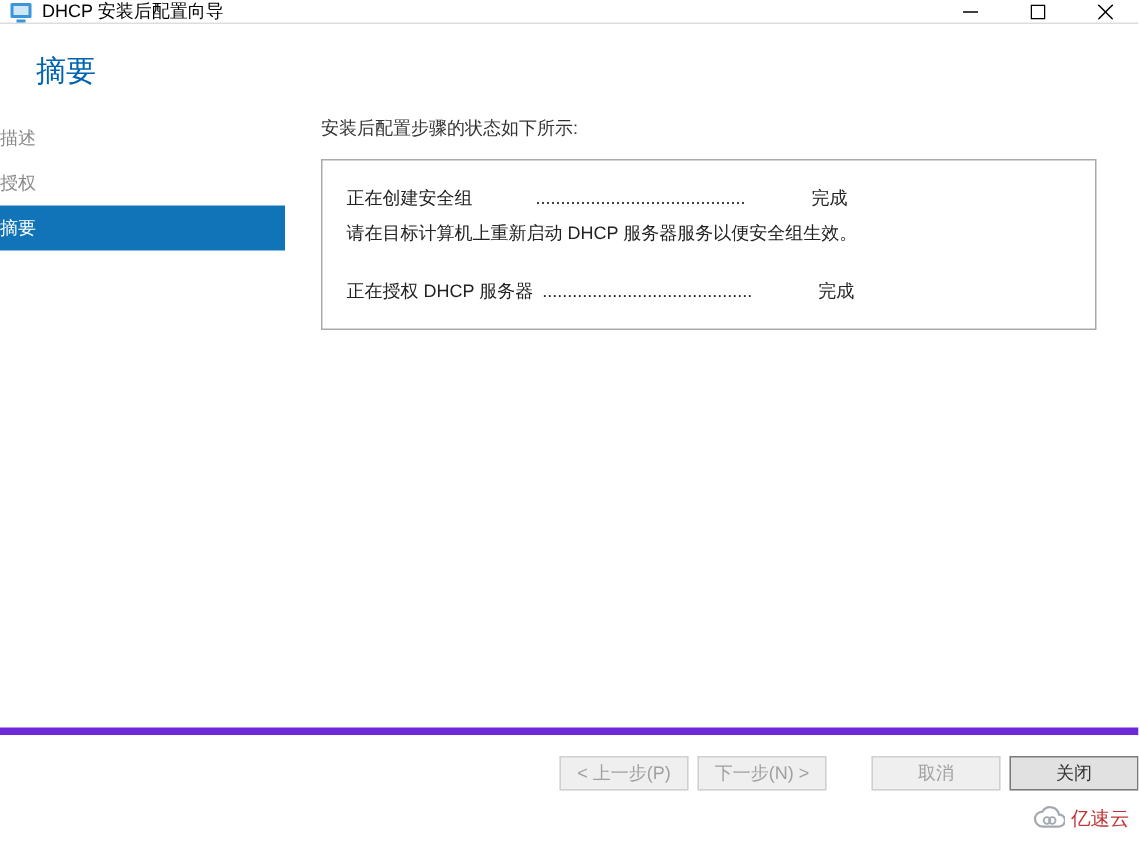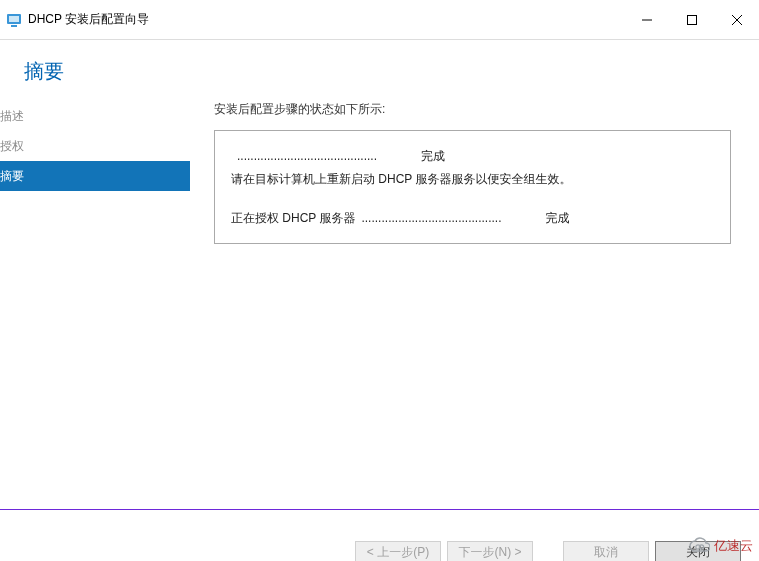--- a/index.html
+++ b/index.html
@@ -1,18 +1,18 @@
 <!DOCTYPE html>
 <html><head>
   <meta charset="utf-8">
   <style>
     * { margin: 0; padding: 0; box-sizing: border-box; }
     html, body { width: 759px; height: 561px; font-family: "Microsoft YaHei", "Segoe UI", sans-serif; font-size: 12px; background: #fff; overflow: hidden; }
 
-    .titlebar { height: 40px; display: flex; align-items: center; border-bottom: 1px solid #ddd; }
+    .titlebar { height: 16px; display: flex; align-items: center; border-bottom: 1px solid #ddd; }
     .titlebar-icon { width: 16px; height: 16px; margin: 0 6px; }
     .titlebar-title { flex: 1; font-size: 12px; color: #000; }
     .win-btn { width: 45px; height: 30px; display: flex; align-items: center; justify-content: center; color: #000; }
     .win-btn svg { display: block; }
 
     .header { padding: 18px 24px 10px 24px; }
     .header-title { font-size: 20px; color: #0063b1; font-weight: 400; }
 
     .body { display: flex; height: 414px; }
 
@@ -24,21 +24,21 @@
     .intro-line { font-size: 12px; color: #333; margin-bottom: 12px; }
     .summary-box { border: 1px solid #aaa; padding: 14px 16px; font-size: 12px; color: #222; line-height: 1.9; min-height: 110px; }
     .row { display: flex; white-space: nowrap; }
     .row .lbl { min-width: 120px; }
     .row .dots { flex: 0 0 auto; letter-spacing: 0; color: #222; padding: 0 6px; }
     .row .status { padding-left: 4px; margin-left: 34px; }
     .info-line { }
 
     .spacer16 { height: 16px; }
 
-    .button-bar { height: 55px; border-top: 1px solid #6d28d9; display: flex; align-items: flex-end; justify-content: flex-end; padding-right: 18px; gap: 6px; }
+    .button-bar { height: 55px; border-top: 5px solid #6d28d9; display: flex; align-items: center; justify-content: flex-end; gap: 6px; }
     .btn { min-width: 86px; height: 23px; border: 1px solid #adadad; background: #e1e1e1; font-size: 12px; color: #333; padding: 0 10px; display: inline-flex; align-items: center; justify-content: center; cursor: pointer; }
     .btn.disabled { color: #a0a0a0; background: #efefef; border-color: #d0d0d0; cursor: default; }
     .btn.primary { border: 1px solid #7a7a7a; background: #e1e1e1; }
     .btn-gap { width: 18px; }
 
     .watermark { position: absolute; right: 6px; bottom: 6px; opacity: 0.9; display: flex; align-items: center; gap: 4px; color: #b91c1c; font-size: 13px; }
     .watermark svg { display: block; }
   </style>
 </head>
 <body>
@@ -80,20 +80,21 @@
     <div class="side-item">描述</div>
     <div class="side-item">授权</div>
     <div class="side-item active">摘要</div>
   </div>
 
   <div class="content">
     <div class="intro-line">安装后配置步骤的状态如下所示:</div>
 
     <div class="summary-box">
       <div class="row">
+        <span class="lbl">正在创建安全组</span>
         <span class="dots">..........................................</span>
         <span class="status">完成</span>
       </div>
       <div class="info-line">请在目标计算机上重新启动 DHCP 服务器服务以便安全组生效。</div>
       <div class="spacer16"></div>
       <div class="row">
         <span class="lbl">正在授权 DHCP 服务器</span>
         <span class="dots">..........................................</span>
         <span class="status">完成</span>
       </div>

